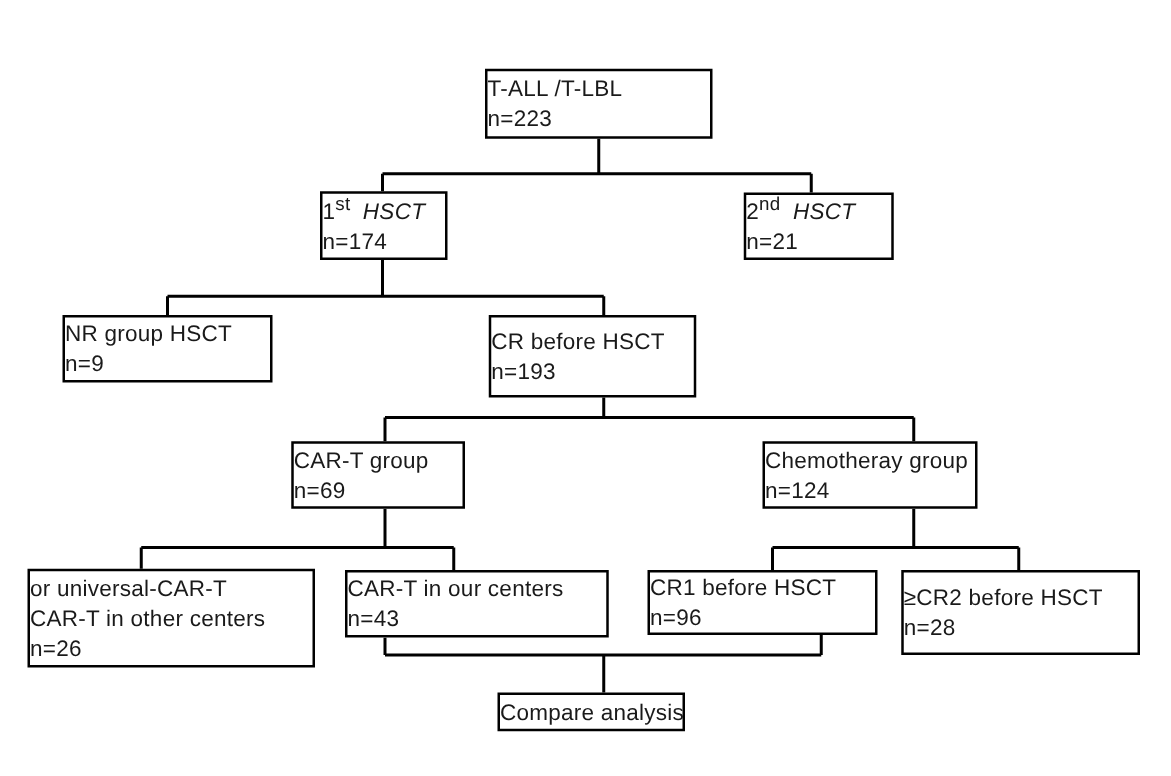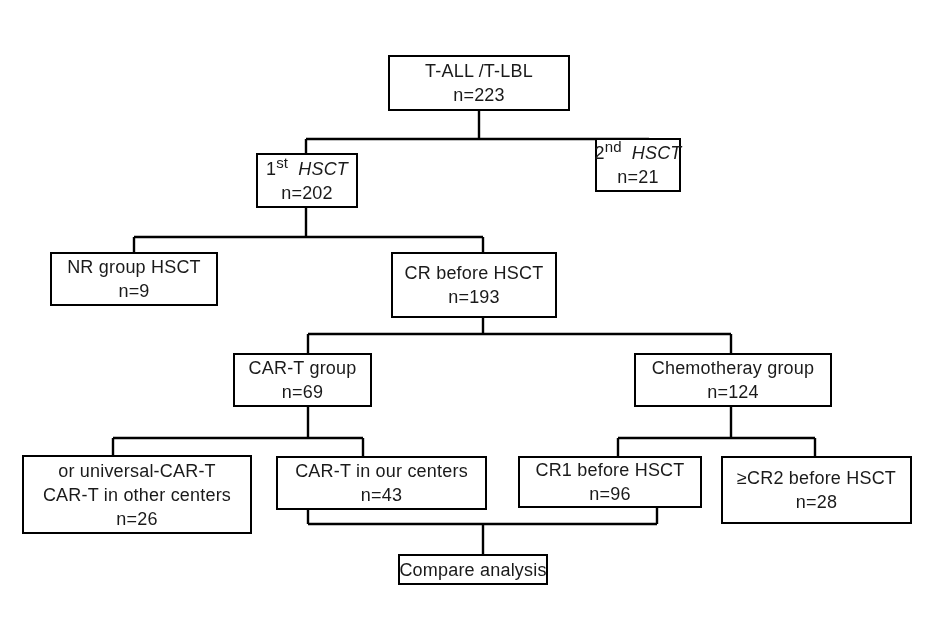--- a/index.html
+++ b/index.html
@@ -17,21 +17,21 @@
     left: 0; top: 0;
     pointer-events: none;
   }
   .node {
     position: absolute;
     box-sizing: border-box;
     background: #ffffff;
     border: 2.5px solid #000000;
     display: flex;
     flex-direction: column;
-    align-items: center;
+    align-items: flex-start;
     justify-content: center;
     text-align: center;
     font-size: 18px;
     line-height: 24px;
     letter-spacing: 0.2px;
   }
   .node .nl { white-space: nowrap; }
   sup { font-size: 15px; line-height: 0; }
   .gap { margin-left: 10px; font-style: italic; }
 </style>
@@ -49,44 +49,44 @@
     <path d="M308 510 L308 524 M657 507 L657 524 M308 524 L657 524 M483 524 L483 556"></path>
   </svg>
 
   <div class="node" style="left:388px;top:55px;width:182px;height:56px">
     <div class="nl">T-ALL /T-LBL</div>
     <div class="nl">n=223</div>
   </div>
 
   <div class="node" style="left:256px;top:153px;width:102px;height:55px">
     <div class="nl"><span>1</span><sup>st</sup><span class="gap">HSCT</span></div>
-    <div class="nl">n=202</div>
+    <div class="nl">n=174</div>
   </div>
 
-  <div class="node" style="left:595px;top:138px;width:86px;height:54px">
+  <div class="node" style="left:595px;top:154px;width:120px;height:54px">
     <div class="nl"><span>2</span><sup>nd</sup><span class="gap">HSCT</span></div>
     <div class="nl">n=21</div>
   </div>
 
   <div class="node" style="left:50px;top:252px;width:168px;height:54px">
     <div class="nl">NR group HSCT</div>
     <div class="nl">n=9</div>
   </div>
 
   <div class="node" style="left:391px;top:252px;width:166px;height:66px">
     <div class="nl">CR before HSCT</div>
     <div class="nl">n=193</div>
   </div>
 
   <div class="node" style="left:233px;top:353px;width:139px;height:54px">
     <div class="nl">CAR-T group</div>
     <div class="nl">n=69</div>
   </div>
 
-  <div class="node" style="left:634px;top:353px;width:198px;height:54px">
+  <div class="node" style="left:610px;top:353px;width:172px;height:54px">
     <div class="nl">Chemotheray group</div>
     <div class="nl">n=124</div>
   </div>
 
   <div class="node" style="left:22px;top:455px;width:230px;height:79px">
     <div class="nl">or universal-CAR-T</div>
     <div class="nl">CAR-T in other centers</div>
     <div class="nl">n=26</div>
   </div>
 

